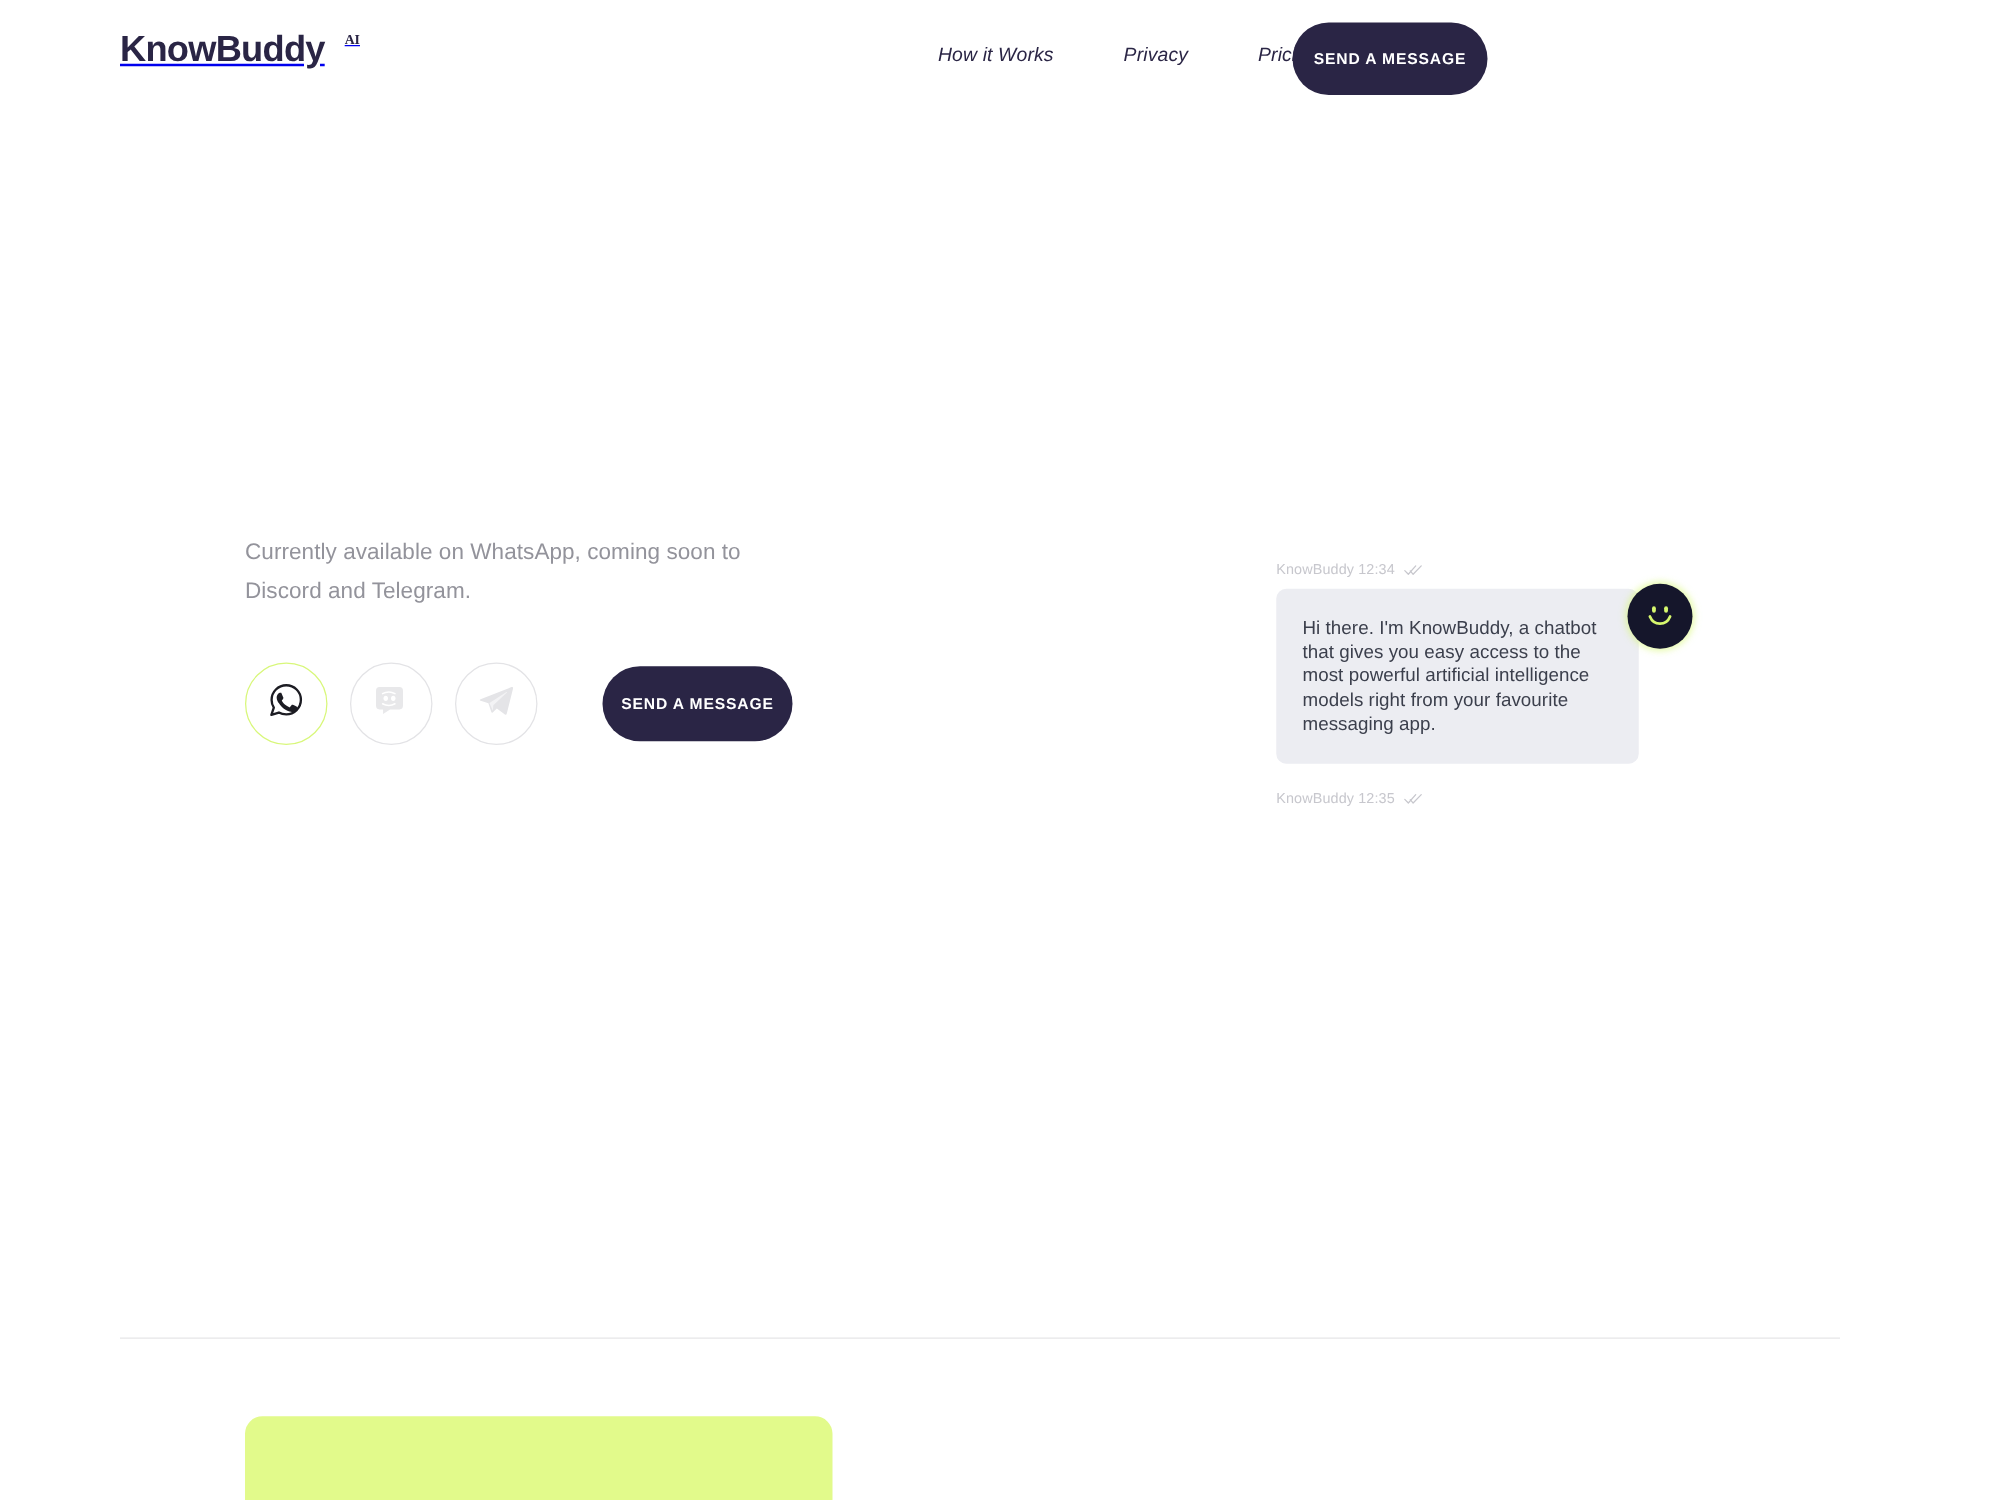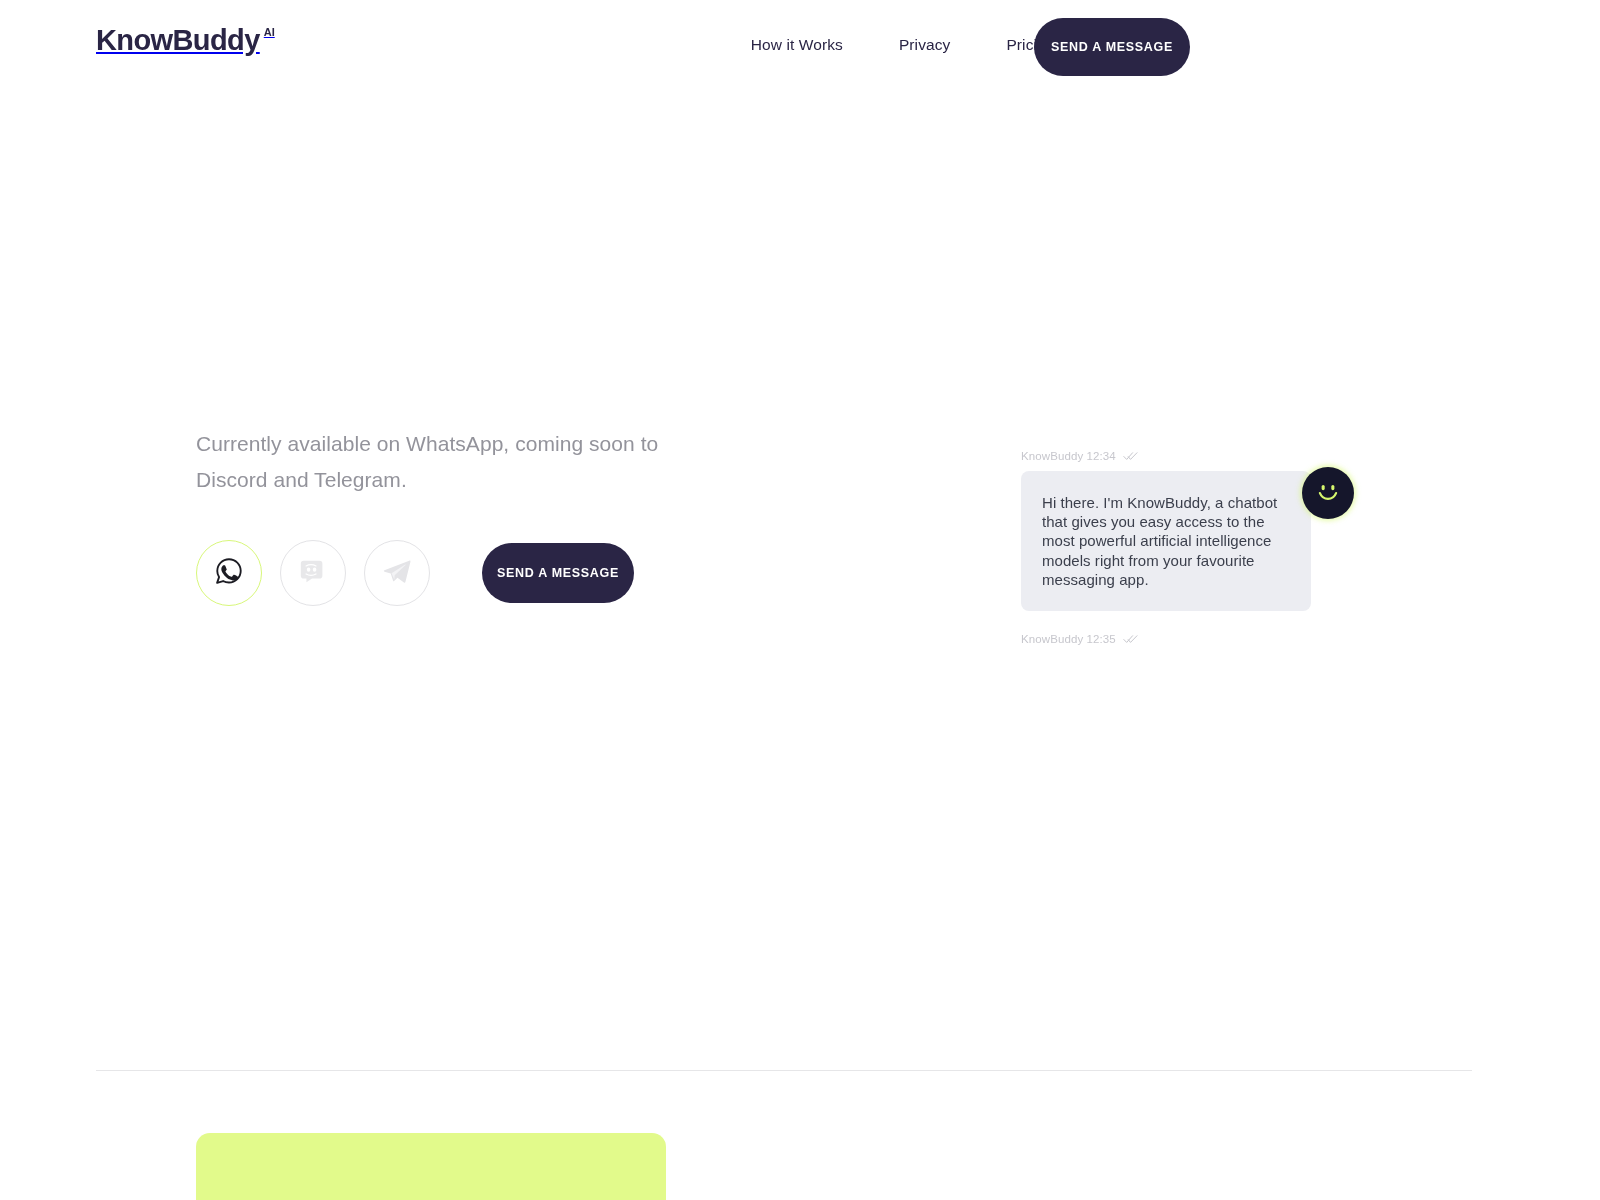--- a/index.html
+++ b/index.html
@@ -41,41 +41,43 @@
     font-size: 29px;
     font-weight: 700;
     letter-spacing: -0.6px;
     color: #2a2545;
     line-height: 1;
   }
   .logo-sup {
     font-size: 11px;
     font-weight: 600;
     color: #2a2545;
-    margin-left: 4px;
+    margin-left: 16px;
     margin-top: 1px;
     line-height: 1;
+    font-family: Liberation Serif, serif;
   }
 
   .nav {
     position: absolute;
     right: 130px;
     top: 36px;
     display: flex;
     align-items: center;
     gap: 0;
   }
   .nav-item {
     font-size: 15.5px;
     color: #2a2545;
     text-decoration: none;
     padding: 0 28px;
     white-space: nowrap;
     cursor: pointer;
     letter-spacing: 0.1px;
+    font-style: italic;
   }
 
   .header-cta {
     position: absolute;
     right: 130px;
     top: 18px;
     width: 156px;
     height: 58px;
     background: #2a2545;
     border: none;
@@ -111,21 +113,21 @@
     font-size: 52px;
     font-weight: 300;
     line-height: 1.18;
     color: #2a2545;
     letter-spacing: -0.8px;
     white-space: pre-line;
   }
 
   .subhead {
     margin-top: 36px;
-    font-size: 21px;
+    font-size: 18px;
     line-height: 1.72;
     color: #93939b;
     font-weight: 400;
     white-space: pre-line;
     letter-spacing: 0.05px;
   }
 
   .hero-actions {
     margin-top: 42px;
     display: flex;

